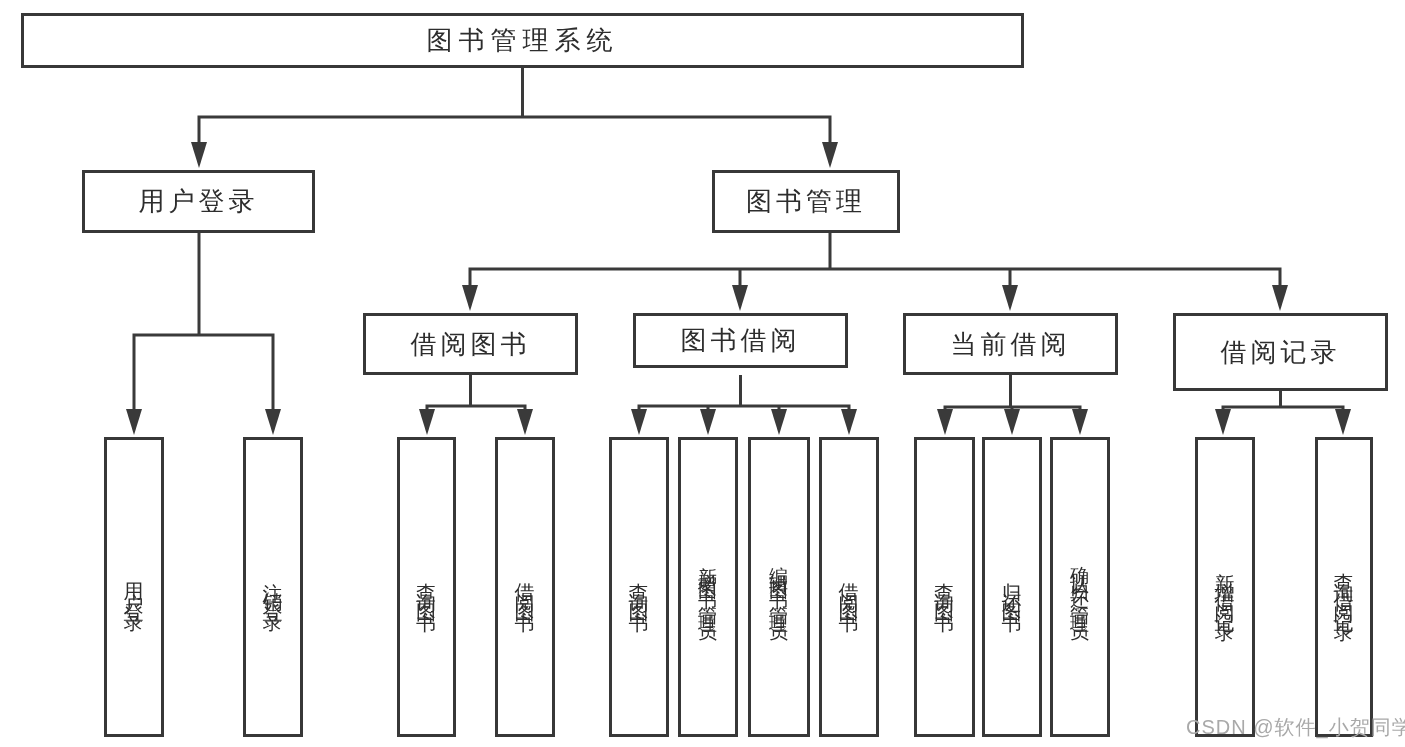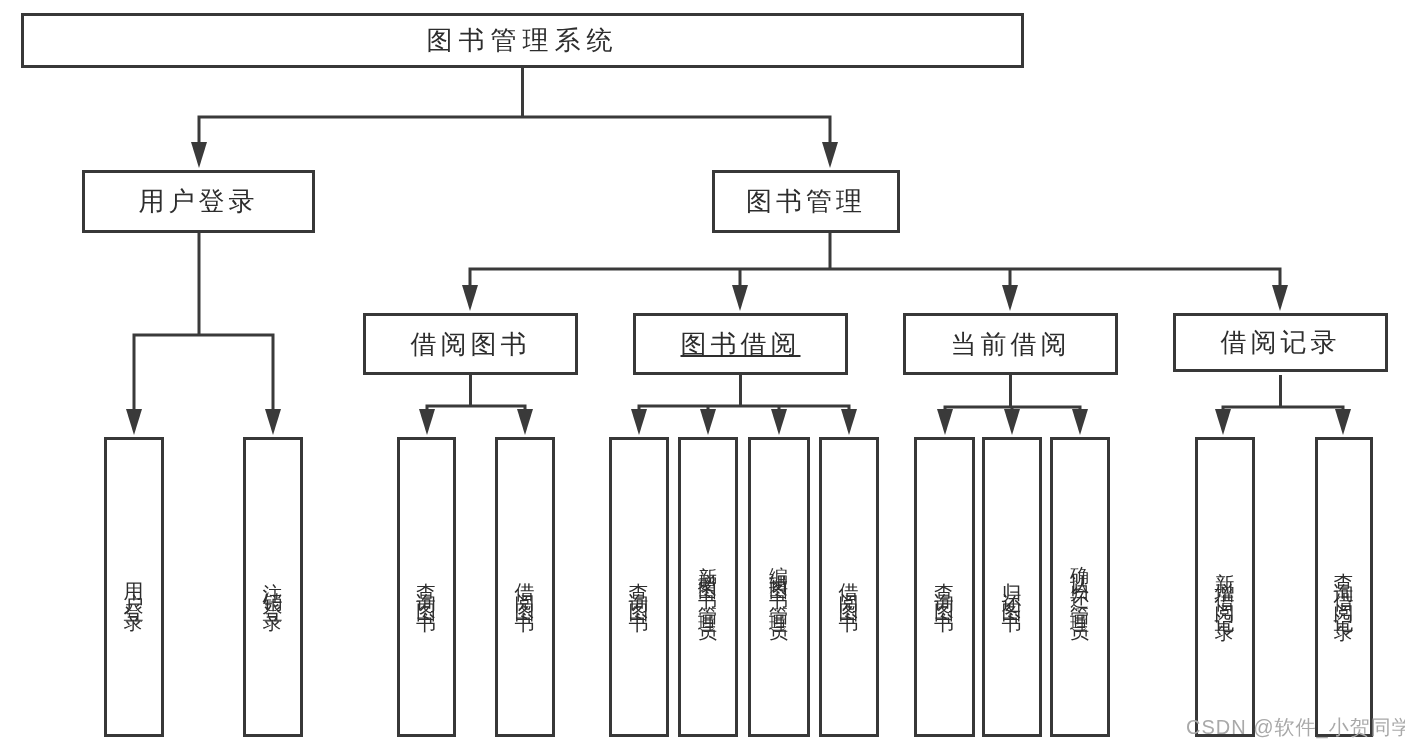--- a/index.html
+++ b/index.html
@@ -65,23 +65,23 @@
       <polygon points="1335,409 1351,409 1343,435"></polygon>
     </g>
   </svg>
 
   <div class="hbox root" style="left:21px;top:13px;width:1003px;height:55px;">图书管理系统</div>
 
   <div class="hbox" style="left:82px;top:170px;width:233px;height:63px;">用户登录</div>
   <div class="hbox" style="left:712px;top:170px;width:188px;height:63px;">图书管理</div>
 
   <div class="hbox" style="left:363px;top:313px;width:215px;height:62px;">借阅图书</div>
-  <div class="hbox" style="left:633px;top:313px;width:215px;height:62px;text-decoration:underline;">图书借阅</div>
+  <div class="hbox" style="left:633px;top:313px;width:215px;height:55px;">图书借阅</div>
   <div class="hbox" style="left:903px;top:313px;width:215px;height:62px;text-align:center;">当前借阅</div>
-  <div class="hbox" style="left:1173px;top:313px;width:215px;height:59px;">借阅记录</div>
+  <div class="hbox" style="left:1173px;top:313px;width:215px;height:78px;">借阅记录</div>
 
   <div class="vbox" style="left:104px;top:437px;width:60px;height:300px;">
     <span>用户登录</span>
   </div>
   <div class="vbox" style="left:243px;top:437px;width:60px;height:300px;">
     <span>注销登录</span>
   </div>
 
   <div class="vbox" style="left:397px;top:437px;width:59px;height:300px;">
     <span>查询图书</span>

